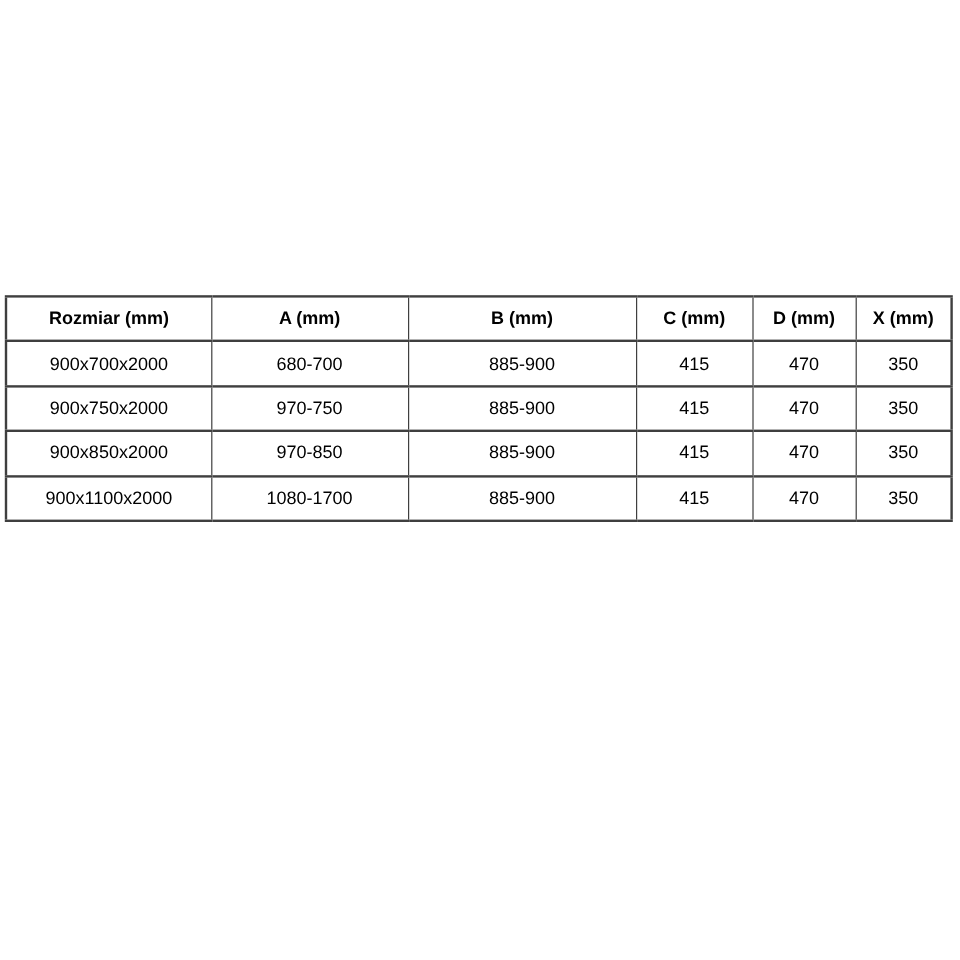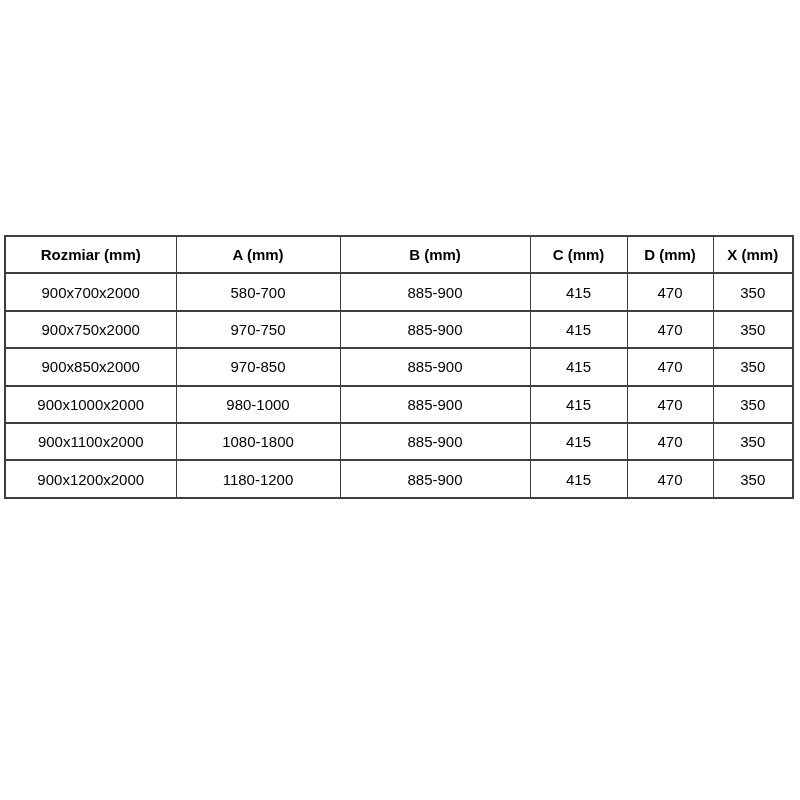--- a/index.html
+++ b/index.html
@@ -10,21 +10,21 @@
   body {
     width: 800px;
     height: 800px;
     position: relative;
     font-family: "Liberation Sans", sans-serif;
     color: #000000;
   }
   table.dim-table {
     position: absolute;
     left: 4px;
-    top: 235px;
+    top: 246px;
     width: 788px;
     border-collapse: collapse;
     table-layout: fixed;
     border: 2px solid #3f3f3f;
   }
   table.dim-table th,
   table.dim-table td {
     border-top: 2px solid #3f3f3f;
     border-bottom: 2px solid #3f3f3f;
     border-left: 1px solid #3f3f3f;
@@ -64,21 +64,21 @@
           <th>A (mm)</th>
           <th>B (mm)</th>
           <th>C (mm)</th>
           <th>D (mm)</th>
           <th>X (mm)</th>
         </tr>
     </thead>
     <tbody id="table-body">
         <tr>
           <td>900x700x2000</td>
-          <td>580-700</td>
+          <td>680-700</td>
           <td>885-900</td>
           <td>415</td>
           <td>470</td>
           <td>350</td>
         </tr>
         <tr>
           <td>900x750x2000</td>
           <td>970-750</td>
           <td>885-900</td>
           <td>415</td>
@@ -87,38 +87,22 @@
         </tr>
         <tr>
           <td>900x850x2000</td>
           <td>970-850</td>
           <td>885-900</td>
           <td>415</td>
           <td>470</td>
           <td>350</td>
         </tr>
         <tr>
-          <td>900x1000x2000</td>
-          <td>980-1000</td>
-          <td>885-900</td>
-          <td>415</td>
-          <td>470</td>
-          <td>350</td>
-        </tr>
-        <tr>
           <td>900x1100x2000</td>
-          <td>1080-1800</td>
-          <td>885-900</td>
-          <td>415</td>
-          <td>470</td>
-          <td>350</td>
-        </tr>
-        <tr>
-          <td>900x1200x2000</td>
-          <td>1180-1200</td>
+          <td>1080-1700</td>
           <td>885-900</td>
           <td>415</td>
           <td>470</td>
           <td>350</td>
         </tr>
       </tbody>
   </table>
 </div>
 
 </body></html>

